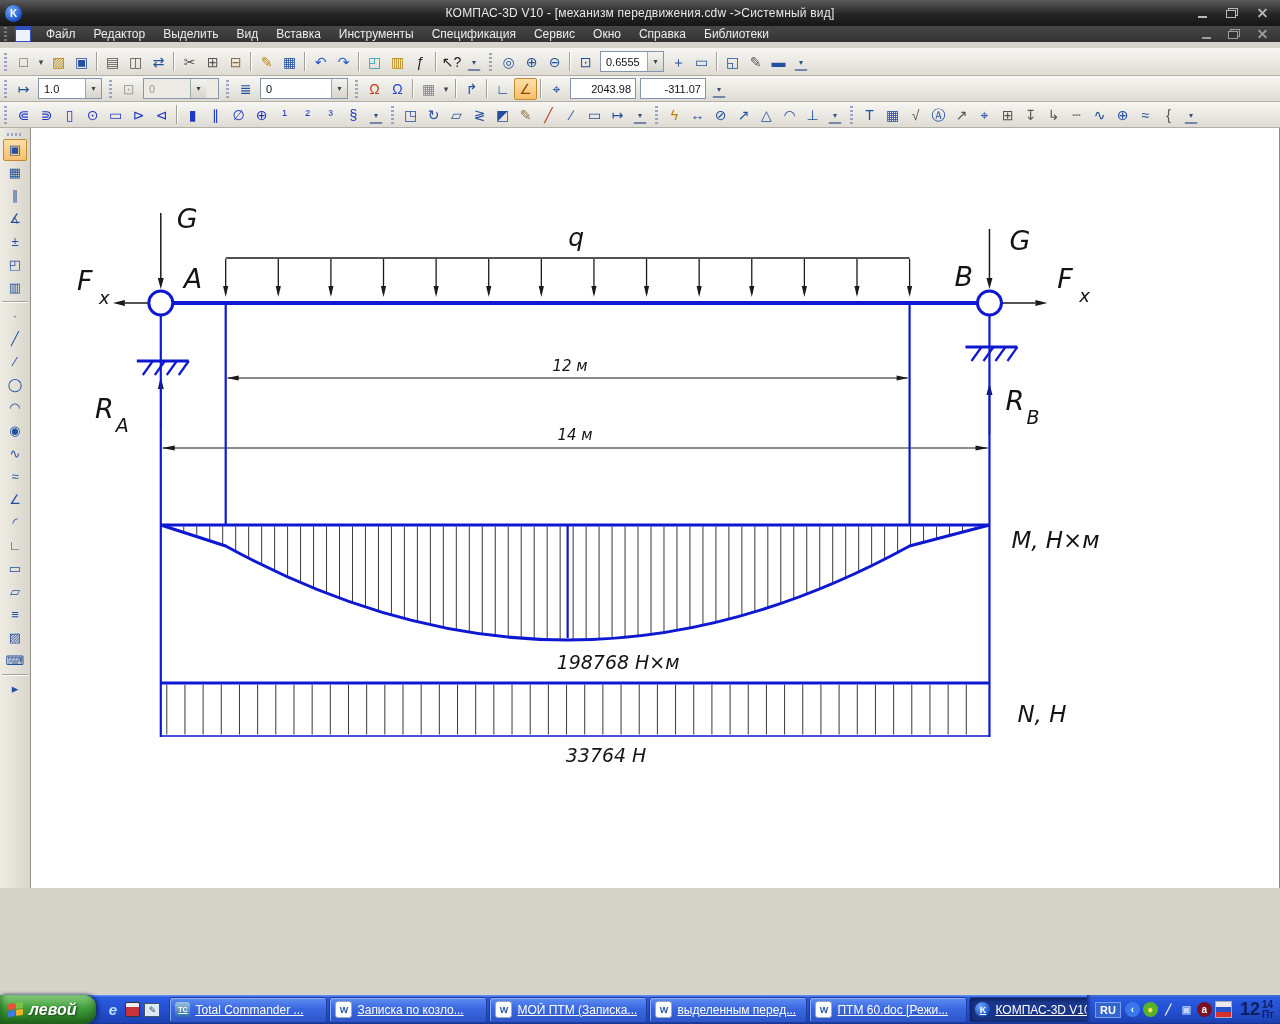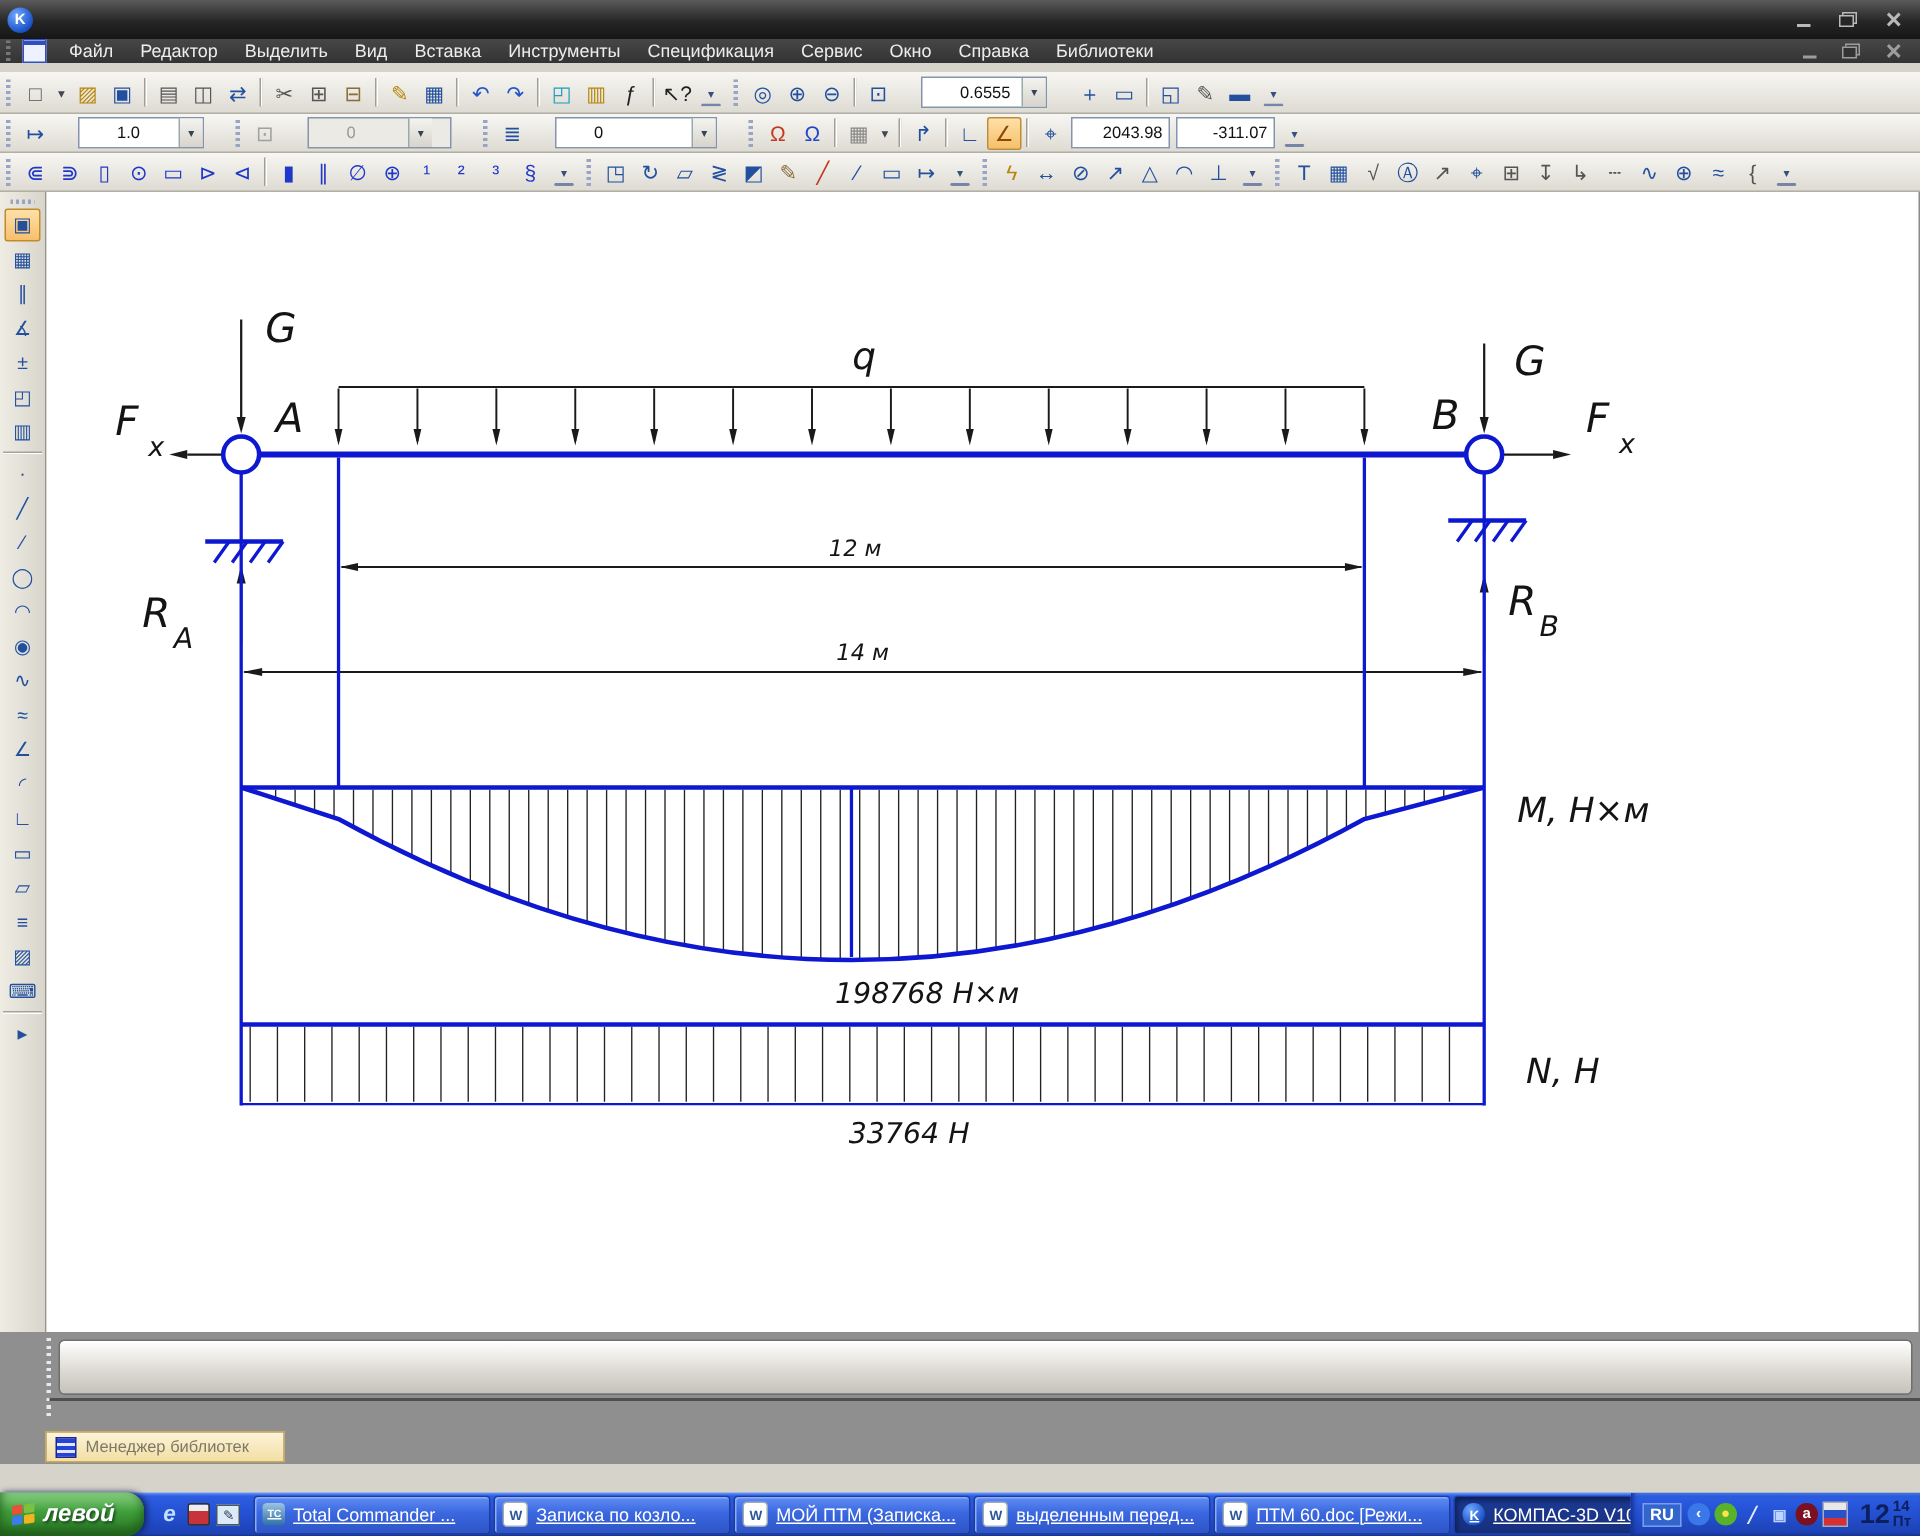--- a/index.html
+++ b/index.html
@@ -41,21 +41,21 @@
     background:repeating-linear-gradient(180deg,#9aa4c4 0 2px,transparent 2px 4px);}
   .tb-group{display:flex;align-items:center;}
   .tbi{width:21px;height:20px;line-height:20px;text-align:center;font-size:14px;color:#23509e;
     border:1px solid transparent;border-radius:2px;flex:0 0 auto;cursor:default;}
   .tbi.small{width:10px;font-size:9px;color:#445;}
   .tbi.overflow{width:12px;height:15px;line-height:17px;font-size:8px;color:#33507e;
     border-bottom:2px solid #7585a8;margin:0 4px;}
   .tbi.active{background:linear-gradient(#ffe0a8,#f6c06a);border-color:#c08b2e;}
   .tbi.disabled{color:#a2a29c;}
   .tb-sep{width:1px;height:19px;background:#a19e95;border-right:1px solid #fff;margin:0 3px;flex:0 0 auto;}
-  .combo{display:flex;height:19px;border:1px solid #8494ac;background:#fff;align-items:center;margin:0 17px;flex:0 0 auto;padding-left:20px;}
+  .combo{display:flex;height:19px;border:1px solid #8494ac;background:#fff;align-items:center;margin:0 3px;flex:0 0 auto;}
   .combo-val{padding:0 5px;font-size:11px;min-width:36px;color:#111;}
   .combo-btn{width:15px;height:100%;background:linear-gradient(#f4f3ef,#d6d4cb);border-left:1px solid #9aa;
     font-size:8px;color:#345;display:flex;align-items:center;justify-content:center;}
   .combo.disabled{background:#eceae4;} .combo.disabled .combo-val{color:#999;}
   .numbox{width:56px;height:19px;border:1px solid #8494ac;background:#fff;font-size:11px;color:#111;
     display:flex;align-items:center;justify-content:flex-end;padding:0 4px;margin:0 2px;flex:0 0 auto;}
 
   
   #main{position:absolute;left:0;top:128px;right:0;height:760px;}
   #rail{position:absolute;left:0;top:0;width:30px;height:100%;
@@ -120,20 +120,21 @@
   #clock-h{font-size:18px;font-weight:bold;}
   .clock-col{display:flex;flex-direction:column;line-height:10px;font-size:10px;font-weight:bold;}
 </style>
 </head>
 <body>
 
 <div id="screen">
 
   <div id="titlebar">
     <div id="app-icon">K</div>
+    <div id="title-text">КОМПАС-3D V10 - [механизм передвижения.cdw -&gt;Системный вид]</div>
     <div class="winbtns">
       <span class="win-btn">
           <i class="glyph-min"></i>
         </span>
       <span class="win-btn">
           <span class="glyph-restore">
             <i class="back"></i>
             <i class="front"></i>
           </span>
         </span>
@@ -597,29 +598,20 @@
         <text class="dtxt" x="540" y="243" font-size="15" text-anchor="middle">12 м</text>
         <text class="dtxt" x="545" y="312" font-size="15" text-anchor="middle">14 м</text>
         <text class="dtxt" x="588" y="541" font-size="19" text-anchor="middle">198768 Н×м</text>
         <text class="dtxt" x="982" y="420" font-size="23">M, Н×м</text>
         <text class="dtxt" x="576" y="634" font-size="19" text-anchor="middle">33764 Н</text>
         <text class="dtxt" x="988" y="594" font-size="23">N, Н</text>
       </svg>
     </div>
   </div>
 
-  <div id="lower">
-    <div id="prop-grip"></div>
-    <div id="prop-bar"></div>
-    <div id="lower-line"></div>
-    <div id="lib-tab">
-      <span class="cab"></span>
-      <span>Менеджер библиотек</span>
-    </div>
-  </div>
 
 
   <div id="taskbar">
     <div id="start-button">
       <span class="winflag">
         <i style="background:#e8503a"></i>
           <i style="background:#7cc043"></i>
         <i style="background:#3a7de8"></i>
           <i style="background:#f3b51f"></i>
       </span>

